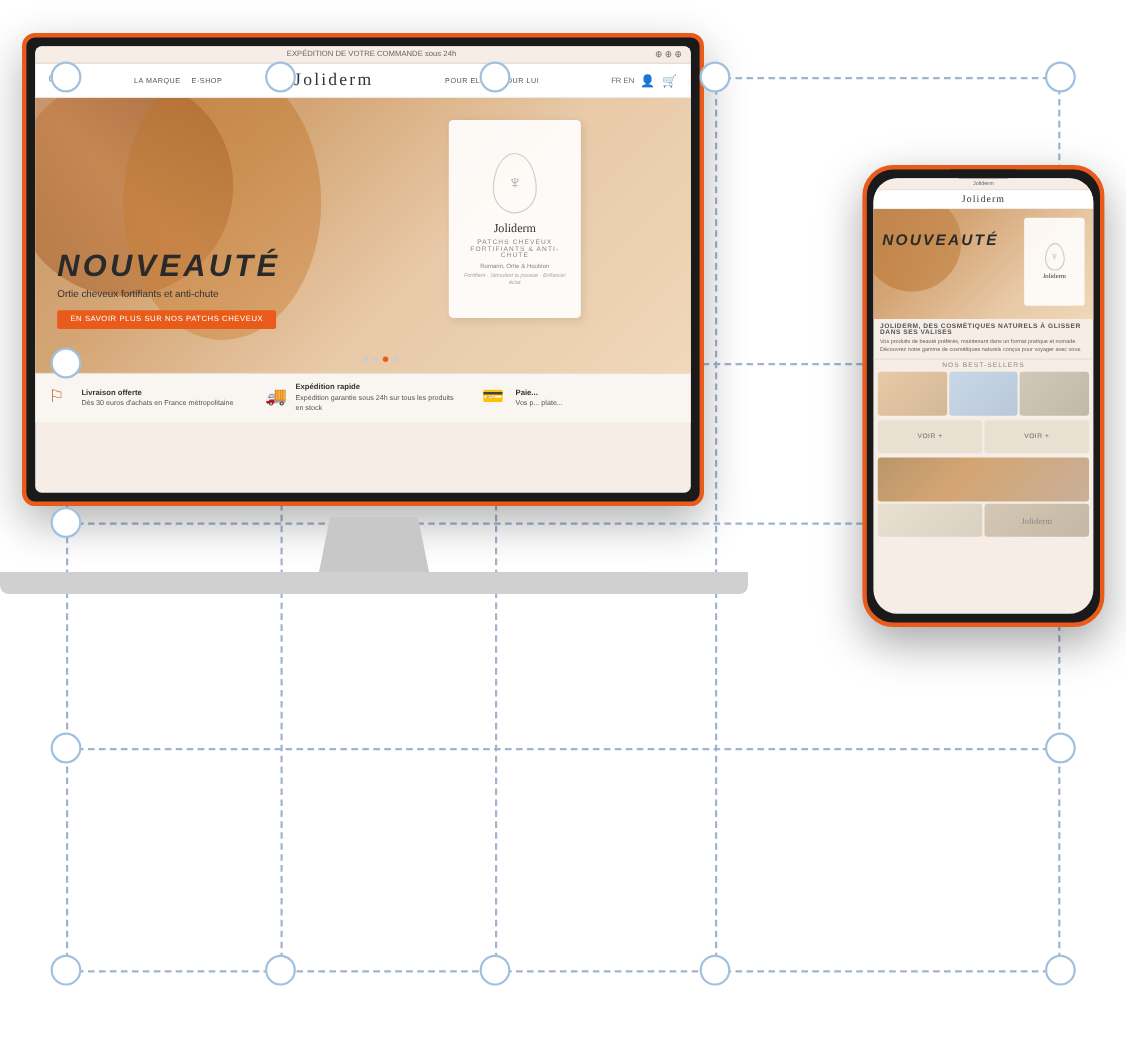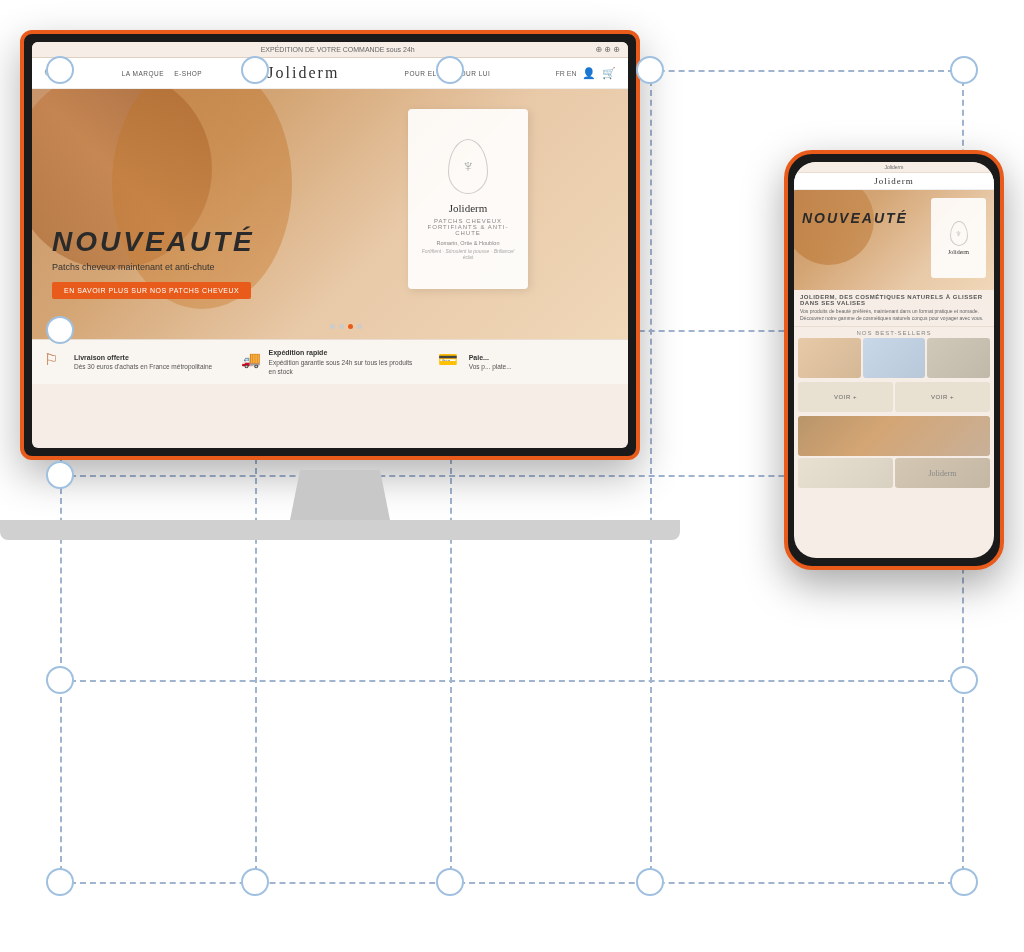--- a/index.html
+++ b/index.html
@@ -568,21 +568,21 @@
         </div>
       </div>
 
       <div class="laptop-hero">
 
         <div class="hero-comb-decor"></div>
         <div style="position:absolute; left: 80px; top: -30px; width: 180px; height: 250px; background: linear-gradient(160deg, #b8702a, #d08840); border-radius: 50%; opacity: 0.5;"></div>
 
         <div class="hero-overlay-content">
           <div class="hero-nouveaute">NOUVEAUTÉ</div>
-          <div class="hero-subtitle">Patchs cheveux maintenant et anti-chute</div>
+          <div class="hero-subtitle">Ortie cheveux fortifiants et anti-chute</div>
           <div class="hero-button">EN SAVOIR PLUS SUR NOS PATCHS CHEVEUX</div>
         </div>
 
         <div class="slider-dots" style="position:absolute; bottom: 8px; left: 50%;">
           <div class="slider-dot"></div>
           <div class="slider-dot"></div>
           <div class="slider-dot active"></div>
           <div class="slider-dot"></div>
         </div>
 

